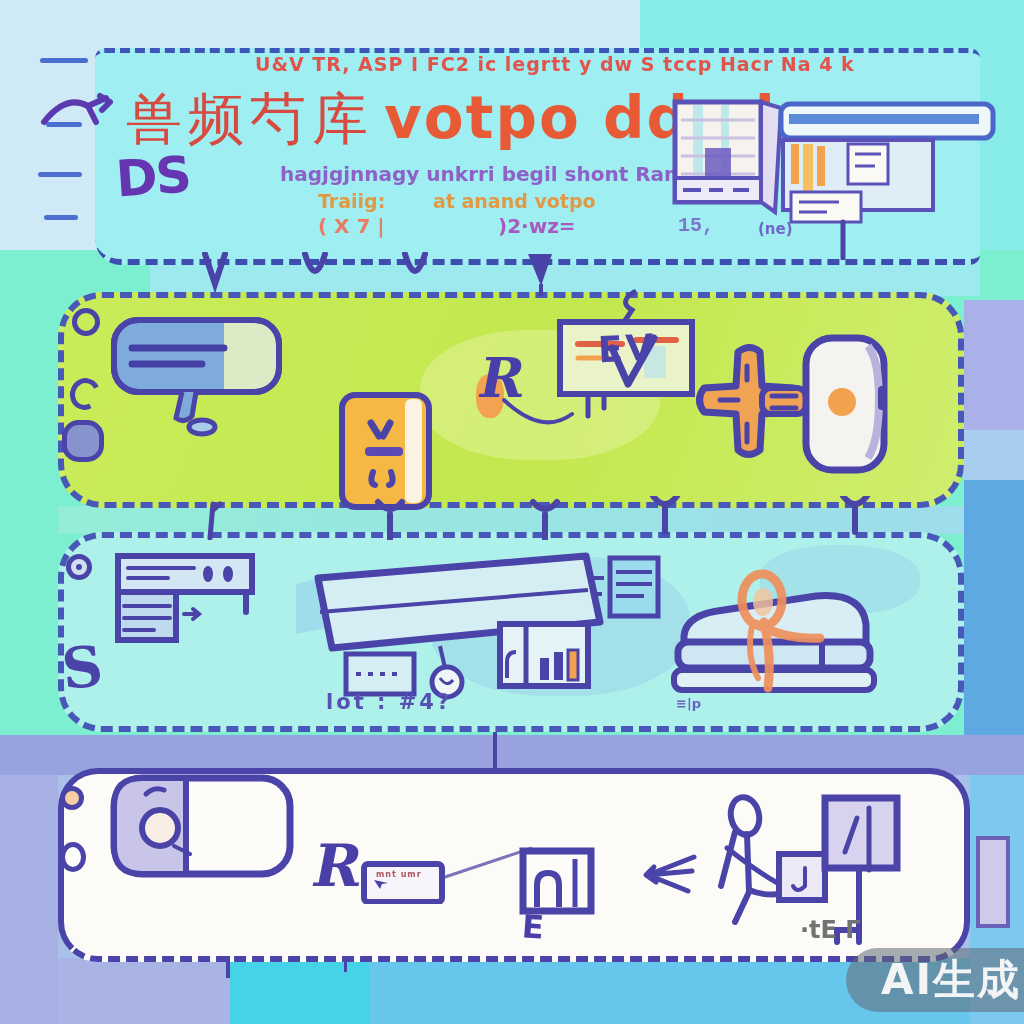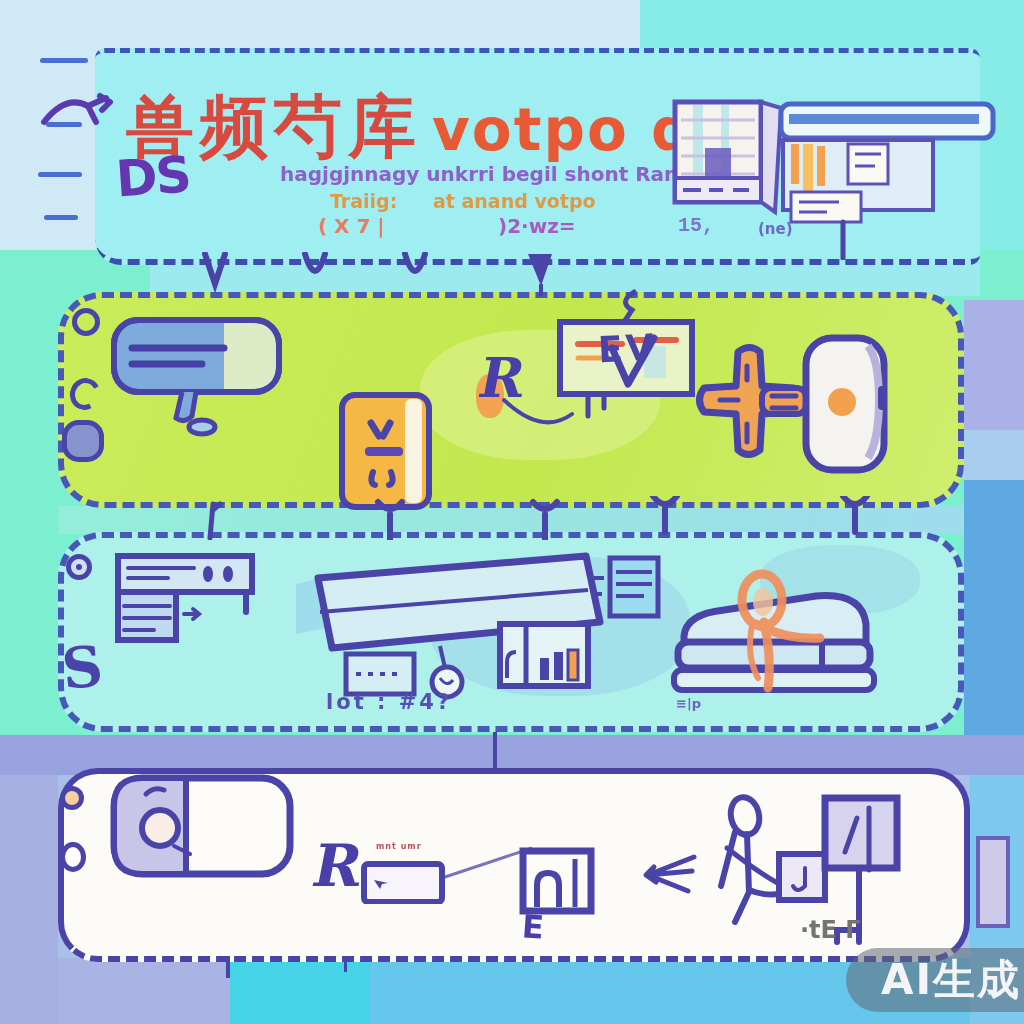--- a/index.html
+++ b/index.html
@@ -7,21 +7,21 @@
           font-family:"DejaVu Sans",sans-serif;}
   .abs{position:absolute;}
   .bg{position:absolute;}
   
   .header-box{position:absolute;left:95px;top:48px;width:885px;height:206px;
     background:#9feef1;border-top:5px dashed #3e56ba;border-bottom:6px dashed #3e4eb0;
     border-radius:10px 10px 10px 26px;z-index:2;}
   .topline{position:absolute;left:255px;top:53px;width:700px;font-weight:bold;font-size:19px;
     color:#e2544b;letter-spacing:1px;z-index:4;white-space:nowrap;}
   .title-row{position:absolute;left:126px;top:82px;z-index:4;white-space:nowrap;}
-  .title-cjk{font-size:68px;font-weight:700;color:#d8493f;letter-spacing:6px;}
+  .title-cjk{font-size:56px;font-weight:400;color:#d8493f;letter-spacing:6px;}
   .title-latin{font-size:58px;font-weight:800;color:#e85a36;margin-left:10px;letter-spacing:2px;}
   .badge-ds{position:absolute;left:116px;top:148px;font-size:50px;font-weight:800;color:#6636b2;
     transform:rotate(-4deg);z-index:4;letter-spacing:-2px;}
   .subtitle{position:absolute;left:280px;top:162px;font-size:20px;font-weight:bold;color:#8e60c8;z-index:4;white-space:nowrap;}
   .col-label{position:absolute;font-size:19px;font-weight:bold;color:#e09a45;z-index:4;white-space:nowrap;}
   .col-value{position:absolute;font-size:20px;font-weight:bold;z-index:4;white-space:nowrap;}
   .dash{position:absolute;height:5px;background:#4a6fd0;border-radius:3px;z-index:3;}
   
   .green-panel{position:absolute;left:58px;top:292px;width:906px;height:216px;
     background:linear-gradient(110deg,#c9ec59,#c3e84e 55%,#cfee6e);
@@ -65,27 +65,28 @@
 
   <div class="header-box"></div>
   <div class="dash" style="left:40px;top:58px;width:48px;"></div>
   <div class="dash" style="left:46px;top:122px;width:36px;"></div>
   <div class="dash" style="left:38px;top:172px;width:44px;"></div>
   <div class="dash" style="left:44px;top:215px;width:34px;"></div>
   <svg class="svgdoodle" style="left:40px;top:86px;" width="78" height="52" viewBox="0 0 78 52">
     <path d="M4,36 Q26,8 48,20 L66,12 M48,20 L56,36 M60,10 l10,6 -8,8" fill="none" stroke="#5b3ab0" stroke-width="6" stroke-linecap="round" stroke-linejoin="round"></path>
   </svg>
 
+  <div class="topline">U&amp;V TR, ASP I FC2 ic legrtt y dw S tccp Hacr Na 4 k</div>
   <div class="title-row">
     <span class="title-cjk">兽频芍库</span><span class="title-latin">votpo ddnd</span>
   </div>
   <div class="badge-ds">DS</div>
   <div class="subtitle">hagjgjnnagy unkrri begil shont Ramt</div>
 
-  <div class="col-label" style="left:318px;top:190px;margin-left:12px;">Traiig:</div>
+  <div class="col-label" style="left:318px;top:190px;">Traiig:</div>
   <div class="col-value" style="left:318px;top:214px;color:#e87b62;">( X 7 |</div>
   <div class="col-label" style="left:433px;top:190px;">at anand votpo</div>
   <div class="col-value" style="left:498px;top:214px;color:#a85ac0;">)2·wz=</div>
   <div class="col-value" style="left:678px;top:214px;color:#7d74cc;font-family:Liberation Mono, monospace;">15,</div>
   <div class="col-value" style="left:758px;top:220px;color:#6f66c8;font-size:15px;">(ne)</div>
 
   <svg class="svgdoodle" style="left:663px;top:92px;z-index:4;" width="345" height="168" viewBox="0 0 345 168">
     <g>
       <rect x="12" y="10" width="86" height="100" fill="#f6f3ee" stroke="#5a52b8" stroke-width="5"></rect>
       <rect x="30" y="13" width="10" height="94" fill="#bfe8ea"></rect>
@@ -265,21 +266,21 @@
     <path d="M66,74 l16,8" stroke="#4a43a8" stroke-width="4" stroke-linecap="round"></path>
   </svg>
 
   <div class="script-r" style="left:314px;top:832px;font-size:58px;">R</div>
 
   <svg class="svgdoodle" style="left:360px;top:838px;" width="175" height="66" viewBox="0 0 175 66">
     <path d="M82,40 L172,10" stroke="#7a74b8" stroke-width="3"></path>
     <rect x="4" y="26" width="78" height="38" rx="4" fill="#f7f4fb" stroke="#4a43a8" stroke-width="6"></rect>
     <path d="M14,42 l6,9 2,-5 6,-1 z" fill="#4a43a8"></path>
   </svg>
-  <div class="caption" style="left:376px;top:842px;font-size:8px;color:#b05560;letter-spacing:1px;width:58px;overflow:hidden;white-space:nowrap;">mnt umr</div>
+  <div class="caption" style="left:376px;top:870px;font-size:8px;color:#b05560;letter-spacing:1px;width:58px;overflow:hidden;white-space:nowrap;">mnt umr</div>
 
   <svg class="svgdoodle" style="left:515px;top:845px;" width="84" height="70" viewBox="0 0 84 70">
     <rect x="8" y="6" width="68" height="60" fill="#fdfcf8" stroke="#4a43a8" stroke-width="7"></rect>
     <path d="M22,62 v-22 q0,-12 11,-12 q11,0 11,12 v22" fill="none" stroke="#4a43a8" stroke-width="6"></path>
     <path d="M60,14 v48" stroke="#4a43a8" stroke-width="5"></path>
   </svg>
   <div class="caption" style="left:522px;top:908px;font-size:32px;color:#4a3fa8;transform:rotate(4deg);">E</div>
 
   <svg class="svgdoodle" style="left:638px;top:845px;" width="62" height="56" viewBox="0 0 62 56">
     <path d="M56,12 L10,30 L50,46 M10,30 L54,26 M16,22 l-8,8 10,7" fill="none" stroke="#4a43a8" stroke-width="5" stroke-linecap="round" stroke-linejoin="round"></path>

